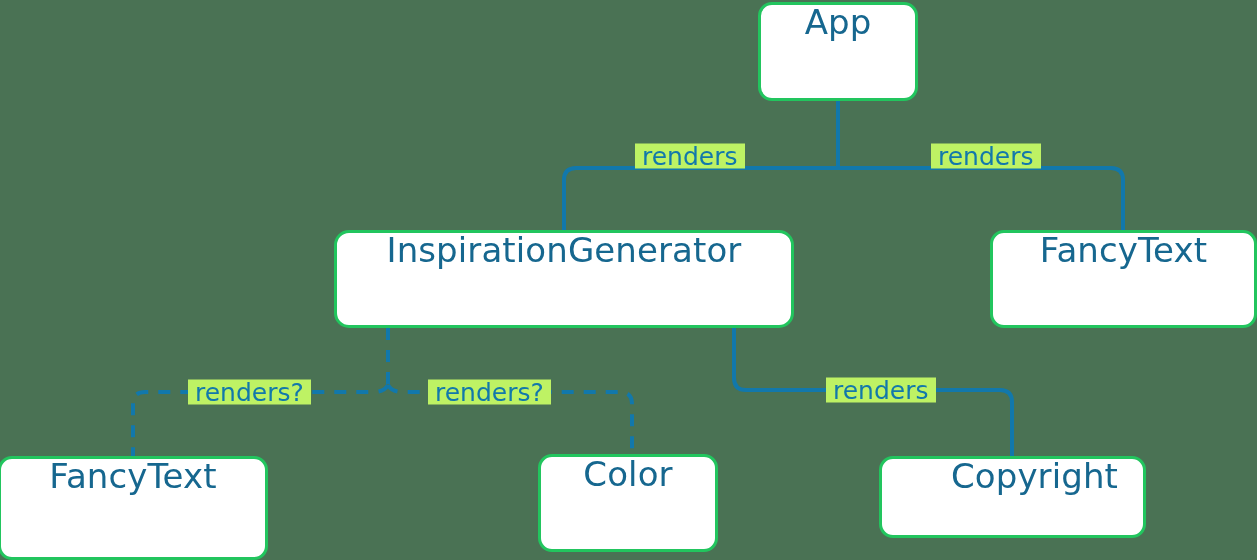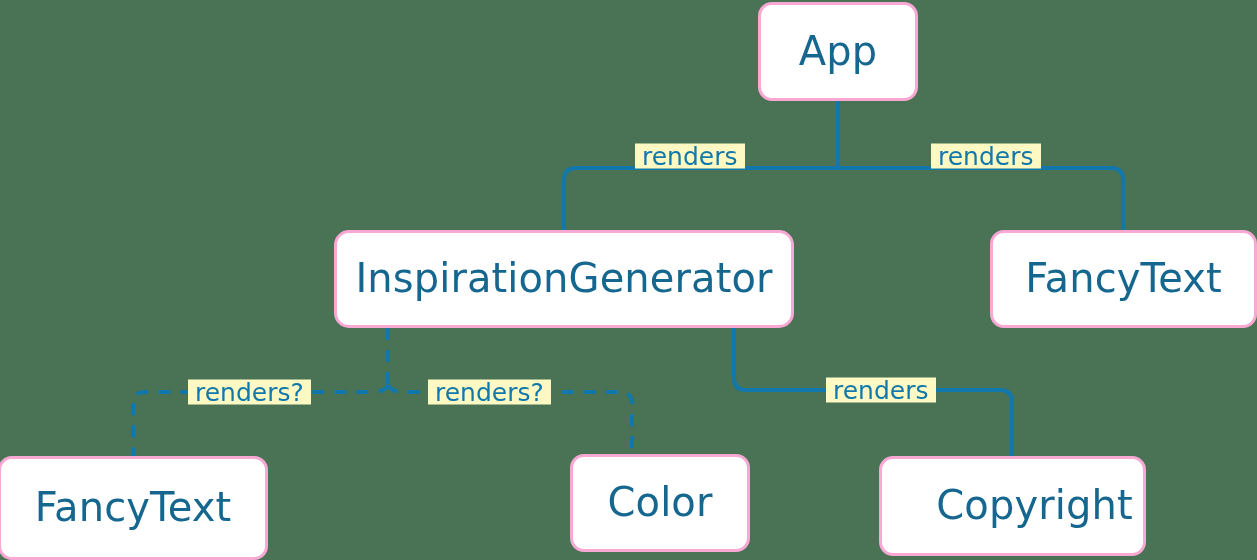--- a/index.html
+++ b/index.html
@@ -21,43 +21,42 @@
   svg.edges {
     position: absolute;
     left: 0;
     top: 0;
     width: 1257px;
     height: 560px;
   }
   .node {
     position: absolute;
     background: #ffffff;
-    border: 3px solid #f9a8d4;
+    border: 3px solid #22c55e;
     border-radius: 14px;
     box-sizing: border-box;
     display: flex;
-    align-items: center;
     justify-content: center;
     color: #16678f;
-    font-size: 40px;
+    font-size: 34px;
     letter-spacing: 0.1px;
     white-space: nowrap;
   }
   .node-label {
     display: block;
     line-height: 1;
     padding-bottom: 2px;
   }
   .edge-label {
     position: absolute;
     color: #1278ab;
     font-size: 25px;
     line-height: 1;
     white-space: nowrap;
-    background: #fef9c3;
+    background: #bef264;
     padding: 0 7px;
   }
 </style>
 </head>
 <body>
 
 <div id="diagram">
 
   <svg class="edges" viewBox="0 0 1257 560" xmlns="http://www.w3.org/2000/svg">
 
@@ -91,21 +90,21 @@
   </div>
 
   <div class="node" style="left:990px; top:230px; width:267px; height:98px;">
     <span class="node-label">FancyText</span>
   </div>
 
   <div class="node" style="left:-2px; top:456px; width:270px; height:104px;">
     <span class="node-label">FancyText</span>
   </div>
 
-  <div class="node" style="left:538px; top:454px; width:180px; height:98px;margin-left:32px;">
+  <div class="node" style="left:538px; top:454px; width:180px; height:98px;">
     <span class="node-label">Color</span>
   </div>
 
-  <div class="node" style="left:879px; top:456px; width:267px; height:100px;padding-left:44px;">
+  <div class="node" style="left:879px; top:456px; width:267px; height:82px;padding-left:44px;">
     <span class="node-label">Copyright</span>
   </div>
 
 </div>
 
 </body></html>

